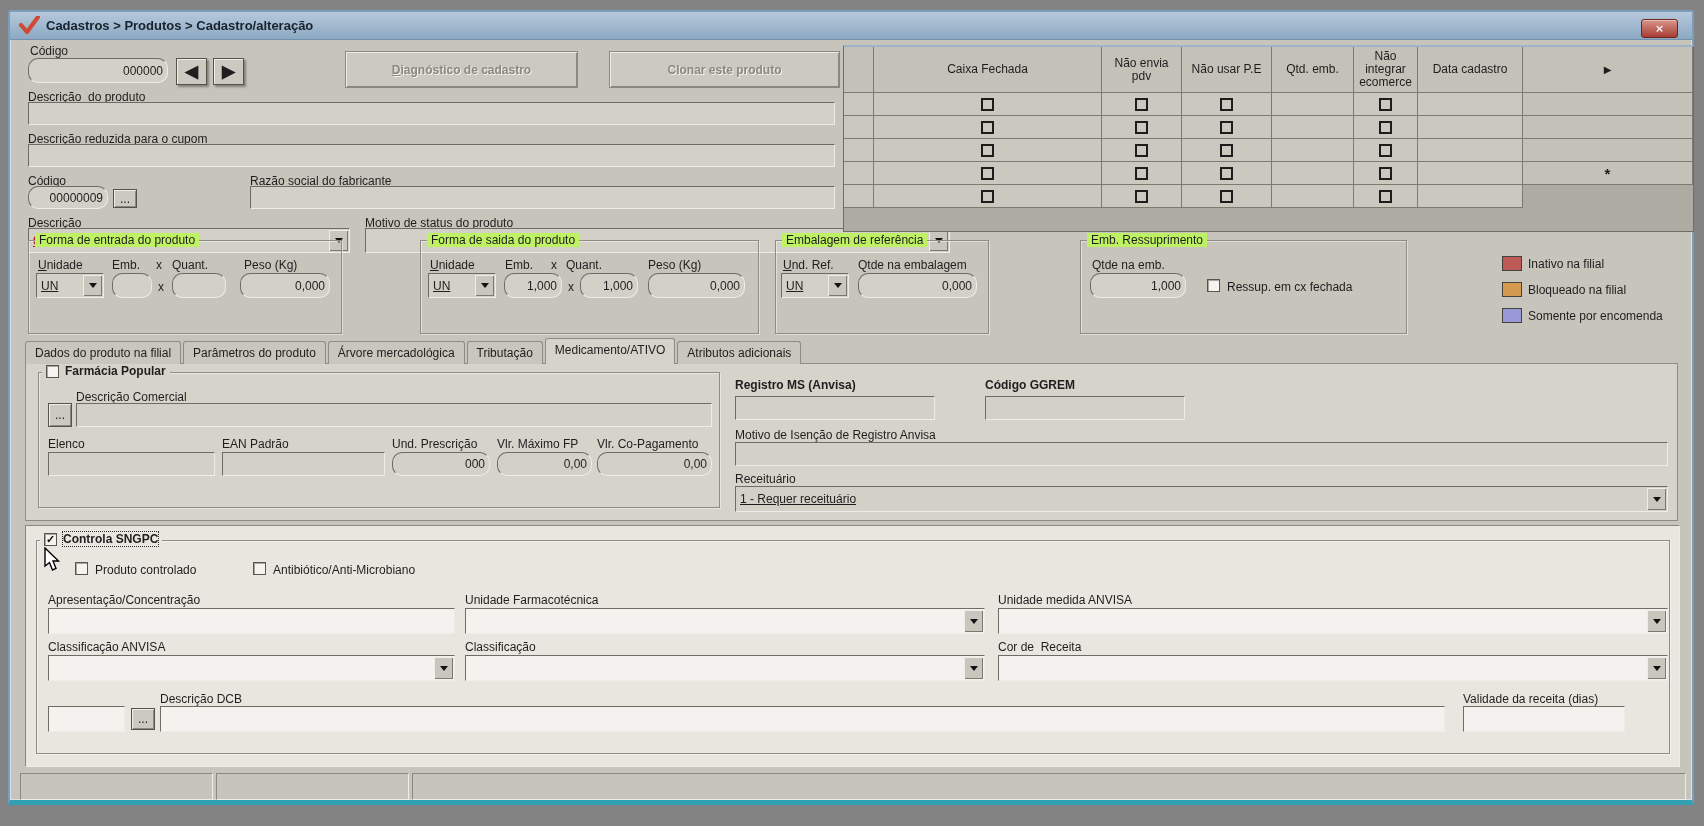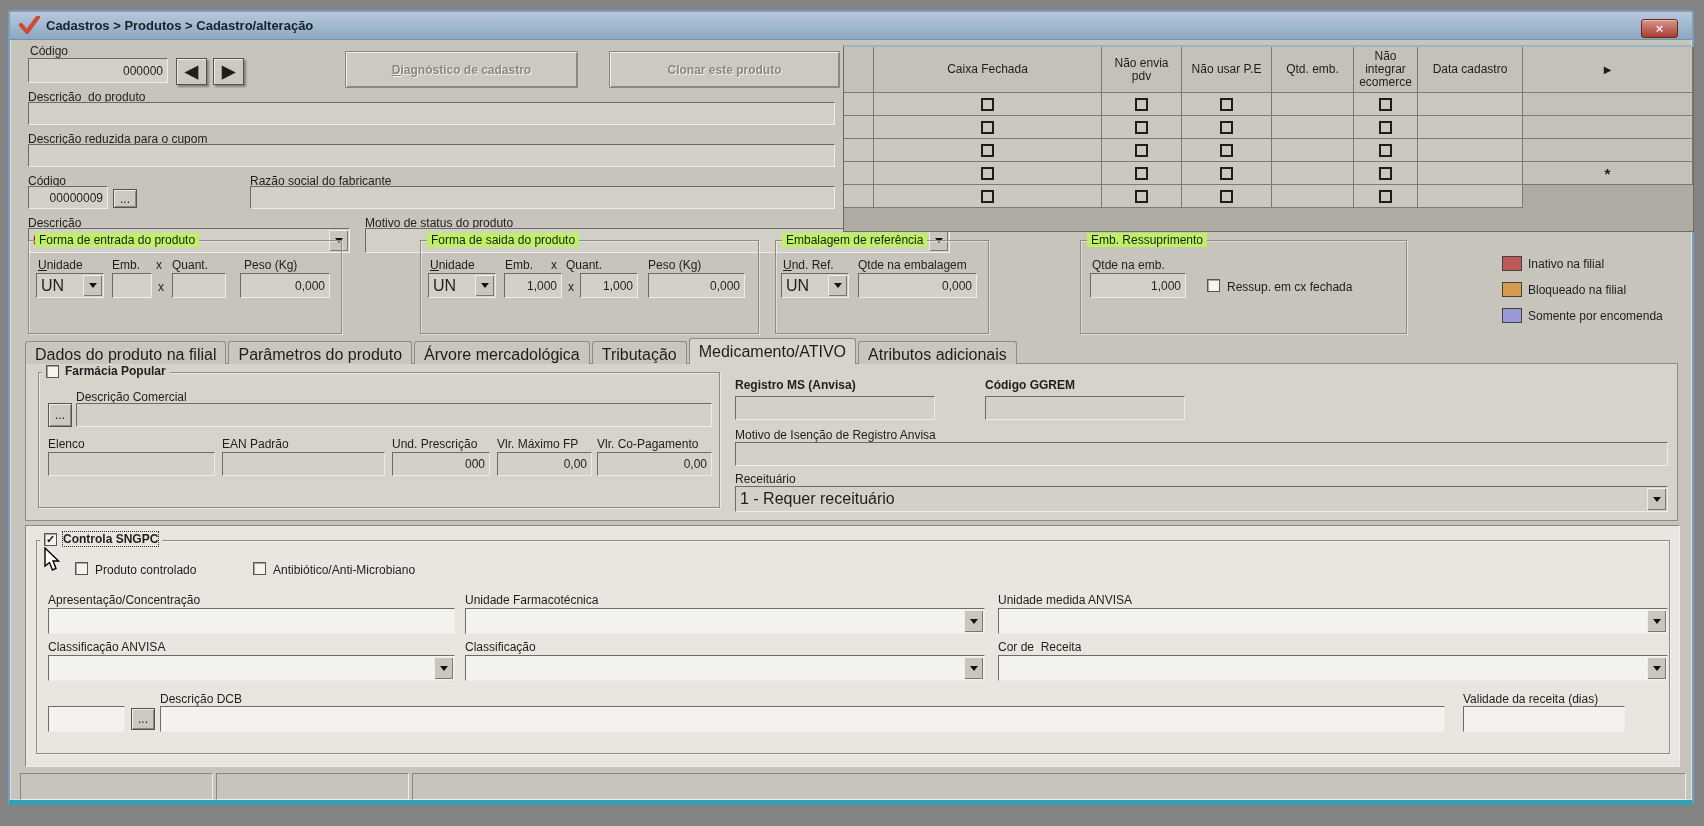--- a/index.html
+++ b/index.html
@@ -17,47 +17,47 @@
          background:linear-gradient(#d9958b,#a83d33);border:1px solid #6e251d;border-radius:3px;
          color:#f5ebe9;font-weight:bold;font-size:13px;display:flex;align-items:center;justify-content:center;
          box-shadow:inset 0 1px 0 rgba(255,255,255,.4);}
   .lbl{position:absolute;white-space:pre;font-size:12px;}
   .b{font-weight:bold;}
   .ul1::first-letter{text-decoration:underline;}
   .inp{position:absolute;box-sizing:border-box;background:#d3d0c7;border:1px solid;
        border-color:#6f6c65 #eeece6 #eeece6 #6f6c65;font-size:12px;padding:1px 4px;
        display:flex;align-items:center;overflow:hidden;white-space:pre;}
   .inp.w{background:#f3f2ee;}
-  .inp.r{justify-content:flex-end;}
+  .inp.r{justify-content:flex-end;border-radius:10px;}
   .btn{position:absolute;box-sizing:border-box;background:#ccc9c0;border:1px solid #565349;
        box-shadow:inset 1px 1px 0 #efede7, inset -1px -1px 0 #8b887f;display:flex;align-items:center;
        justify-content:center;font-size:12px;cursor:default;}
   .btn.dis{color:#8b887f;text-shadow:1px 1px 0 rgba(255,255,255,.75);border-color:#8b887f;font-weight:bold;}
   .navbtn{font-size:17px;font-weight:bold;box-shadow:2px 2px 2px rgba(0,0,0,.35), inset 1px 1px 0 #efede7;}
   .combo{position:absolute;box-sizing:border-box;display:flex;background:#d3d0c7;border:1px solid;
          border-color:#6f6c65 #eeece6 #eeece6 #6f6c65;}
   .combo.w{background:#f3f2ee;}
-  .cval{flex:1;font-size:16px;padding:1px 4px;display:flex;align-items:center;overflow:hidden;white-space:pre;}
+  .cval{flex:1;font-size:12px;padding:1px 4px;display:flex;align-items:center;overflow:hidden;white-space:pre;text-decoration:underline;}
   .cbtn{width:19px;margin:1px;background:#c9c6bd;box-shadow:inset 1px 1px 0 #efede7, inset -1px -1px 0 #7b786f;
         display:flex;align-items:center;justify-content:center;}
   .cbtn::after{content:"";width:0;height:0;border:4px solid transparent;border-top:5px solid #111;margin-top:4px;}
   .ativo{font-weight:bold;}
   .cb{position:absolute;width:13px;height:13px;box-sizing:border-box;background:#f4f3ef;border:1px solid #585550;
       box-shadow:inset 1px 1px 0 #a9a69d;display:flex;align-items:center;justify-content:center;
       font-size:11px;font-weight:bold;color:#111;line-height:1;}
   .group{position:absolute;border:1px solid #8f8c83;
          box-shadow:inset 1px 1px 0 rgba(255,255,255,.45), 1px 1px 0 rgba(255,255,255,.45);}
   .gt{position:absolute;font-size:12px;padding:0 4px;white-space:pre;}
   .bg-win{background:#bef264;}
   .bg-tab{background:#d6d3ca;}
   .bg-lite{background:#e8e6df;}
   .sw{position:absolute;width:20px;height:15px;border:1px solid #44423c;box-sizing:border-box;}
   .tabstrip{position:absolute;left:25px;top:339px;height:25px;display:flex;align-items:flex-end;z-index:4;}
   .tab{box-sizing:border-box;height:23px;padding:4px 9px 0;margin-right:2px;background:#c9c6bd;
-       border:1px solid #8f8c83;border-bottom:none;border-radius:3px 3px 0 0;font-size:16px;white-space:pre;}
+       border:1px solid #8f8c83;border-bottom:none;border-radius:3px 3px 0 0;font-size:12px;white-space:pre;}
   .tab.active{height:26px;background:#d6d3ca;position:relative;z-index:6;}
   .tabpanel{position:absolute;left:25px;top:363px;width:1653px;height:158px;background:#d6d3ca;
             border:1px solid #8f8c83;box-sizing:border-box;z-index:1;}
   .gridwrap{position:absolute;left:843px;top:45px;width:851px;height:187px;background:#aeaba2;
             border:1px solid #6f6c65;border-top:2px solid #9db4c6;box-sizing:border-box;}
   .grid{position:absolute;left:844px;top:47px;width:849px;display:grid;
         grid-template-columns:30px 228px 80px 90px 82px 64px 105px 1fr;
         grid-template-rows:46px repeat(5,23px);}
   .gh,.gc,.gm{box-sizing:border-box;border-right:1px solid #7d7a71;border-bottom:1px solid #7d7a71;
         display:flex;align-items:center;justify-content:center;text-align:center;font-size:12px;

